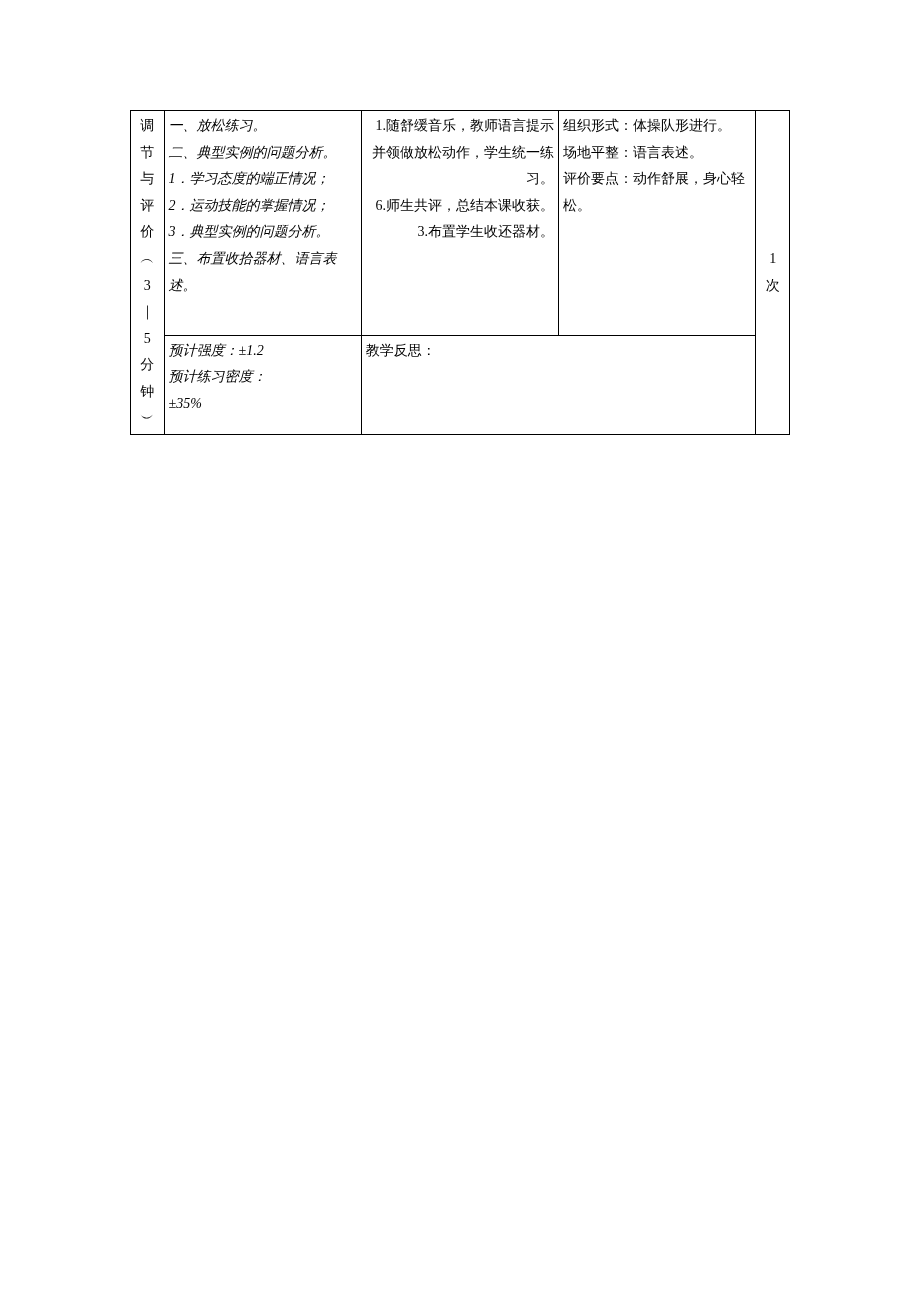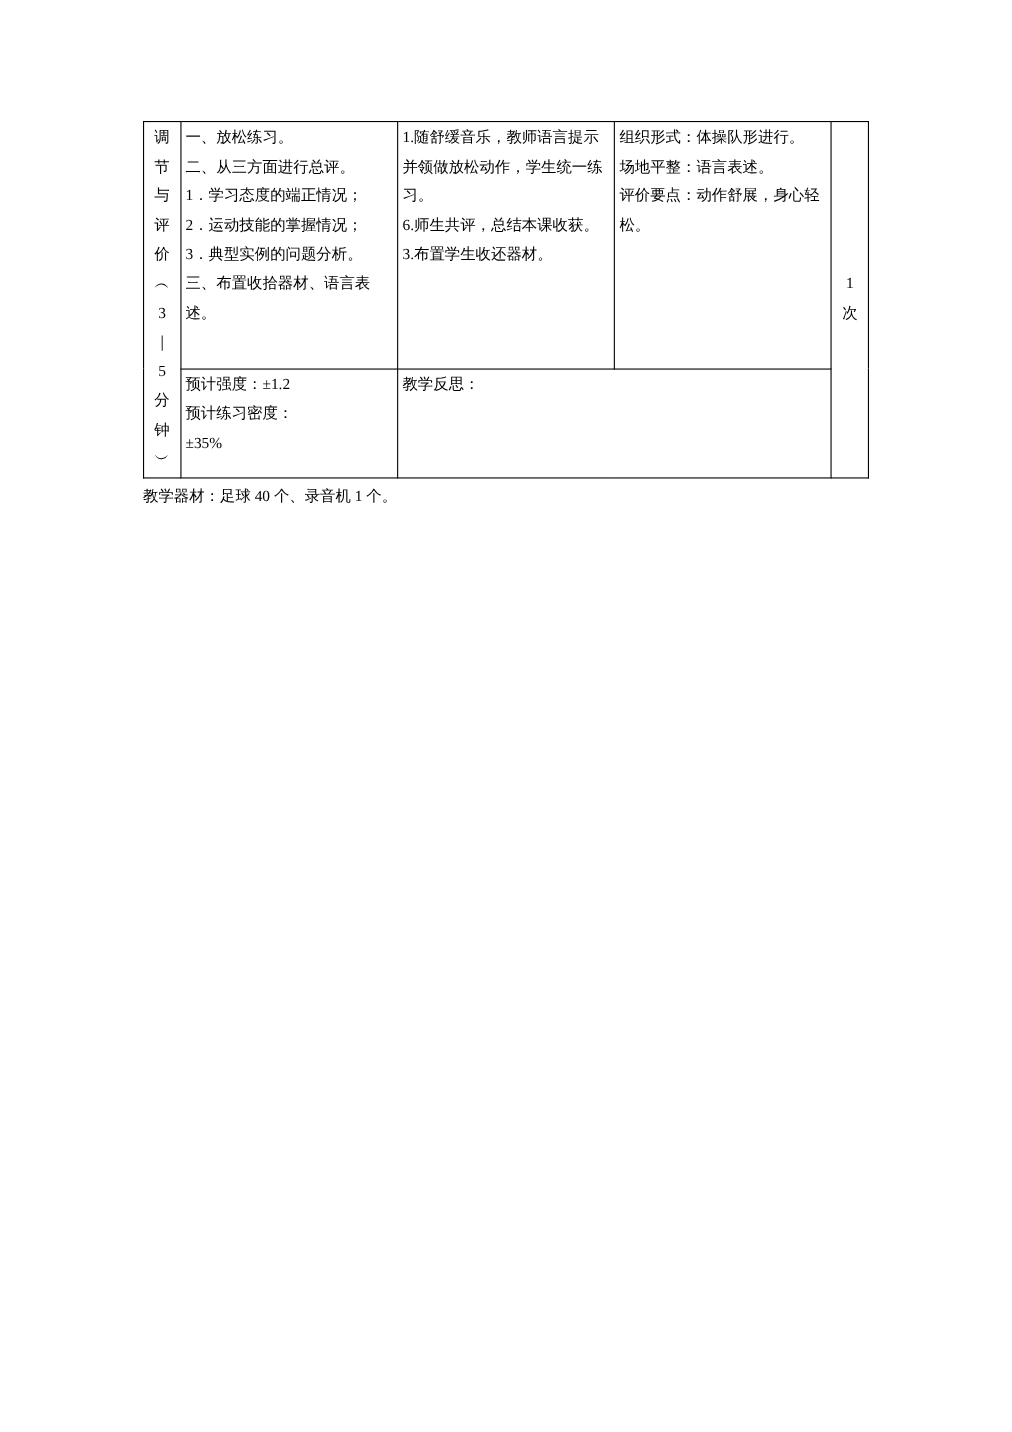--- a/index.html
+++ b/index.html
@@ -29,23 +29,25 @@
       line-height: 1.9;
     }
     .col-phase {
       width: 30px;
       text-align: center;
       vertical-align: top;
       padding: 2px 2px;
     }
     .col-content {
       width: 176px;
+      font-style: italic;
     }
     .col-method {
       width: 176px;
+      text-align: right;
     }
     .col-org {
       width: 176px;
       margin-left: 12px;
     }
     .col-times {
       width: 30px;
       text-align: center;
       vertical-align: middle;
       padding: 2px 2px;
@@ -69,21 +71,21 @@
 <body>
 
 <table>
   <tbody>
       <tr>
     <td class="col-phase" rowspan="2">
       <div class="vertical-text" id="phase-text">调<br>节<br>与<br>评<br>价<br>︵<br>3<br>｜<br>5<br>分<br>钟<br>︶</div>
     </td>
     <td class="col-content" id="content-cell">
           <div>一、放松练习。</div>
-          <div>二、从三方面进行总评。</div>
+          <div>二、典型实例的问题分析。</div>
           <div>1．学习态度的端正情况；</div>
           <div>2．运动技能的掌握情况；</div>
           <div>3．典型实例的问题分析。</div>
           <div>三、布置收拾器材、语言表述。</div>
         </td>
     <td class="col-method" id="method-cell">
           <div>1.随舒缓音乐，教师语言提示并领做放松动作，学生统一练习。</div>
           <div>6.师生共评，总结本课收获。</div>
           <div>3.布置学生收还器材。</div>
         </td>
@@ -103,14 +105,13 @@
           <div>±35%</div>
         </td>
     <td class="col-reflection" colspan="2">
       <span>教学反思：</span>
     </td>
   </tr>
 </tbody>
   </table>
 
 <div class="footer-text">
-  <p>教学器材：足球 40 个、录音机 1 个。</p>
 </div>
 
 </body></html>

